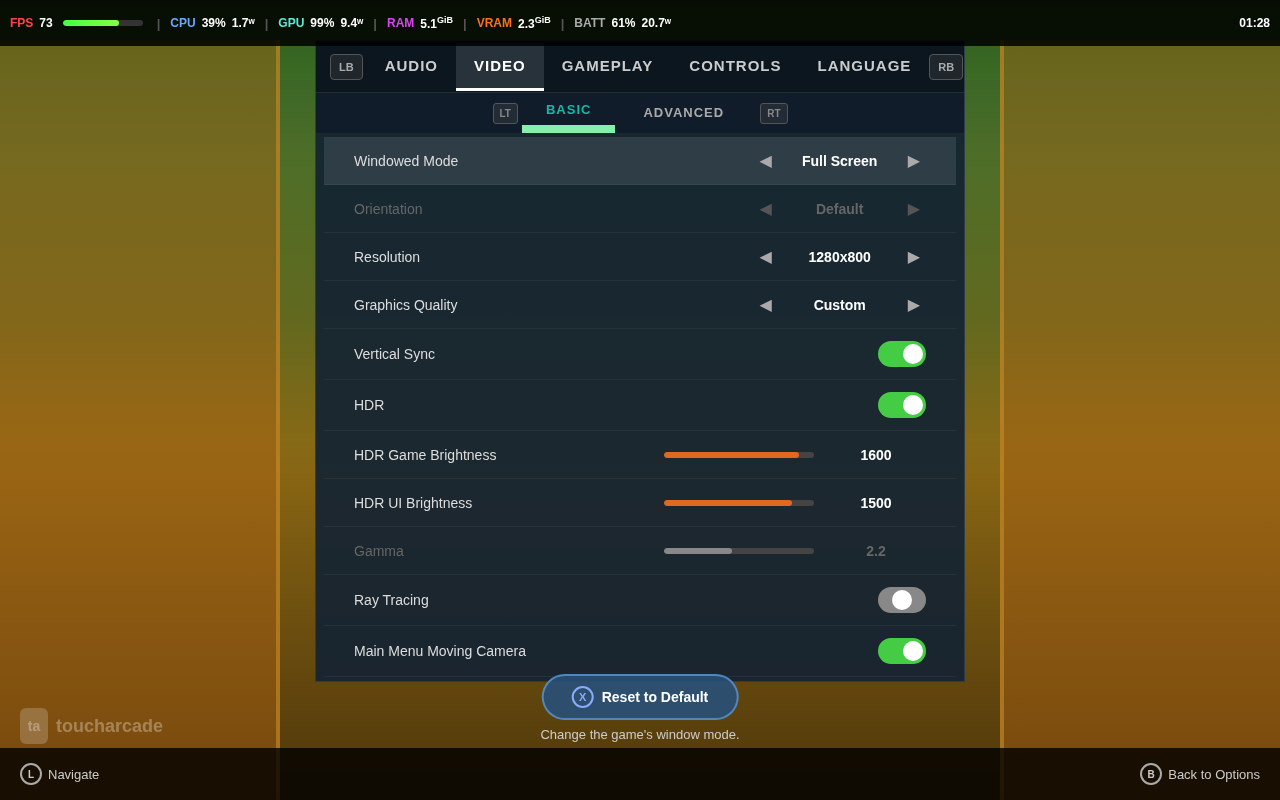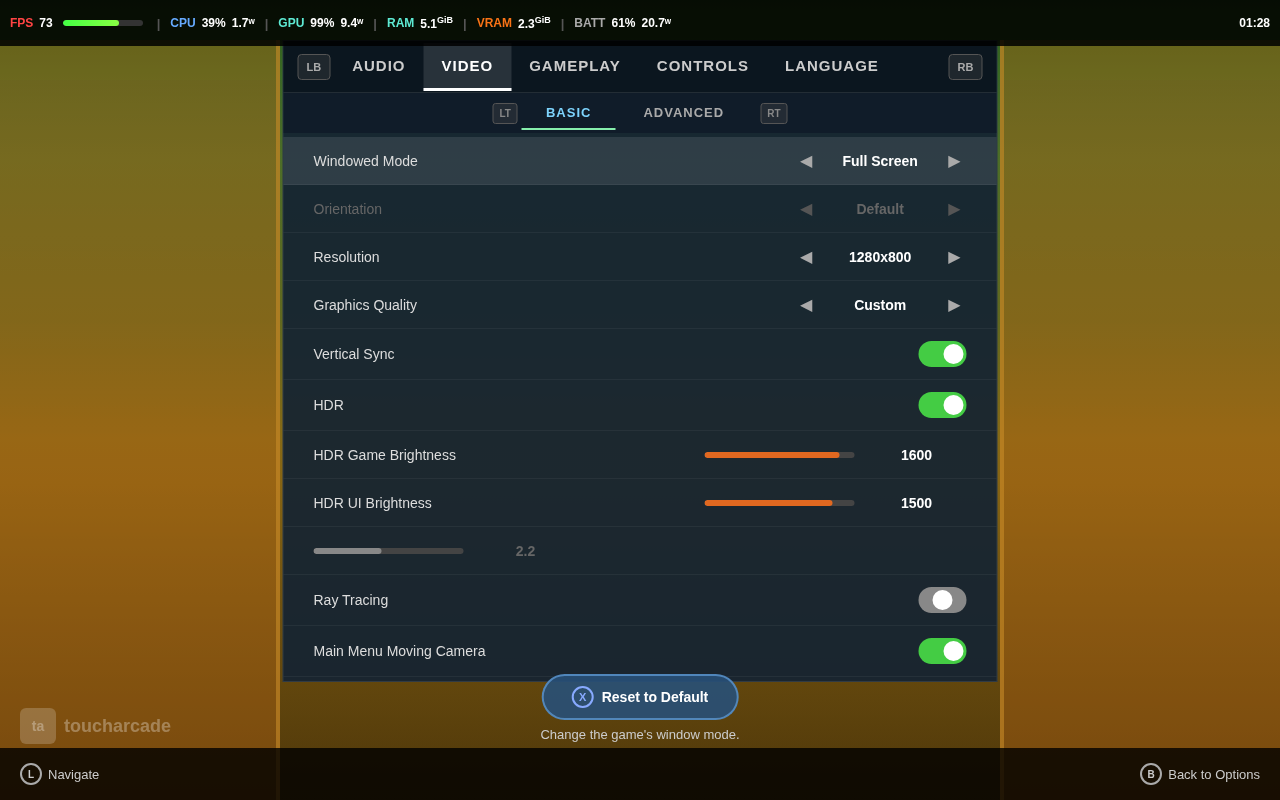--- a/index.html
+++ b/index.html
@@ -66,21 +66,21 @@
       background: linear-gradient(90deg, #44ff44, #88ff44);
       border-radius: 3px;
     }
 
     
     #settings-panel {
       position: absolute;
       top: 40px;
       left: 50%;
       transform: translateX(-50%);
-      width: 715px;
+      width: 650px;
       background: rgba(20, 35, 50, 0.92);
       border-radius: 0;
       z-index: 50;
       border: 1px solid rgba(255,255,255,0.1);
     }
 
     
     #tab-nav {
       display: flex;
       align-items: center;
@@ -146,27 +146,27 @@
       font-size: 13px;
       font-weight: bold;
       padding: 8px 24px;
       cursor: pointer;
       text-transform: uppercase;
       border-bottom: 2px solid transparent;
       letter-spacing: 1px;
     }
 
     .sub-tab.active {
-      color: #7dd3fc;
-      border-bottom: 2px solid #86efac;
+      color: #14b8a6;
+      border-bottom: 8px solid #86efac;
     }
 
     
     #settings-content {
-      padding: 4px 0;
+      padding: 4px 8px;
     }
 
     .settings-row {
       display: flex;
       align-items: center;
       justify-content: space-between;
       padding: 12px 30px;
       border-bottom: 1px solid rgba(255,255,255,0.05);
       min-height: 48px;
     }
@@ -358,21 +358,21 @@
       color: rgba(255,255,255,0.3);
       font-size: 18px;
       font-weight: bold;
       z-index: 10;
       display: flex;
       align-items: center;
       gap: 8px;
     }
 
     .ta-icon {
-      width: 36px;
+      width: 28px;
       height: 36px;
       background: rgba(255,255,255,0.2);
       border-radius: 6px;
       display: flex;
       align-items: center;
       justify-content: center;
       font-size: 14px;
       font-weight: bold;
     }
   </style>
@@ -400,21 +400,21 @@
     </div>
   <span class="hud-separator">|</span>
   <span class="hud-cpu-label hud-label">CPU</span>
   <span class="hud-value">39%</span>
   <span class="hud-value">1.7ʷ</span>
   <span class="hud-separator">|</span>
   <span class="hud-gpu-label hud-label">GPU</span>
   <span class="hud-value">99%</span>
   <span class="hud-value">9.4ʷ</span>
   <span class="hud-separator">|</span>
-  <span class="hud-label" style="color:#5eead4">RAM</span>
+  <span class="hud-label" style="color:#d946ef">RAM</span>
   <span class="hud-value"><span>5.1</span><sup style="font-size:9px">GiB</sup></span>
   <span class="hud-separator">|</span>
   <span class="hud-label" style="color:#f97316">VRAM</span>
   <span class="hud-value"><span>2.3</span><sup style="font-size:9px">GiB</sup></span>
   <span class="hud-separator">|</span>
   <span class="hud-label" style="color:#aaa">BATT</span>
   <span class="hud-value">61%</span>
   <span class="hud-value">20.7ʷ</span>
   <span class="hud-value" style="margin-left:auto">01:28</span>
 </div>
@@ -508,20 +508,21 @@
       <span class="row-label">HDR UI Brightness</span>
       <div class="row-control slider-container">
         <div class="slider-track">
           <div class="slider-fill" style="width:85%"></div>
         </div>
         <span class="row-value">1500</span>
       </div>
     </div>
 
     <div class="settings-row dimmed">
+      <span class="row-label">Gamma</span>
       <div class="row-control slider-container">
         <div class="slider-track">
           <div class="slider-fill gamma" style="width:45%"></div>
         </div>
         <span class="row-value">2.2</span>
       </div>
     </div>
 
     <div class="settings-row">
       <span class="row-label">Ray Tracing</span>

